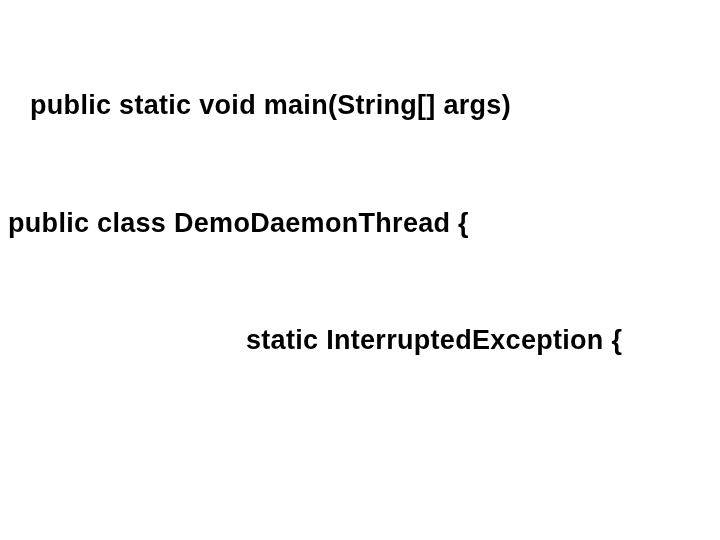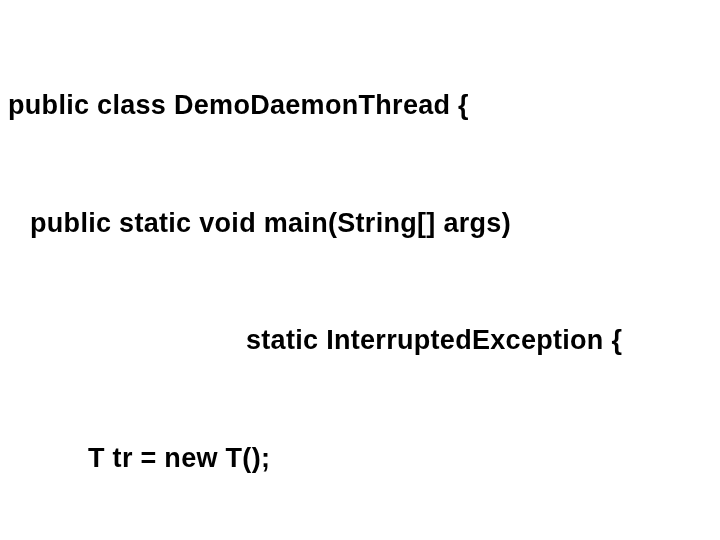--- a/index.html
+++ b/index.html
@@ -32,23 +32,22 @@
       padding-left: 80px;
     }
     .indent-throws {
       padding-left: 238px;
     }
   </style>
 </head>
 <body>
 
 <div class="code-block">
+  <span class="line indent-1">public static void main(String[] args)</span>
   <span class="line">public class DemoDaemonThread {</span>
-  <span class="line indent-1">public static void main(String[] args)</span>
   <span class="line indent-throws">static InterruptedException {</span>
-  <span class="line indent-2">T tr = new T();</span>
   
   
   
   
   
   
 </div>
 
 </body></html>

